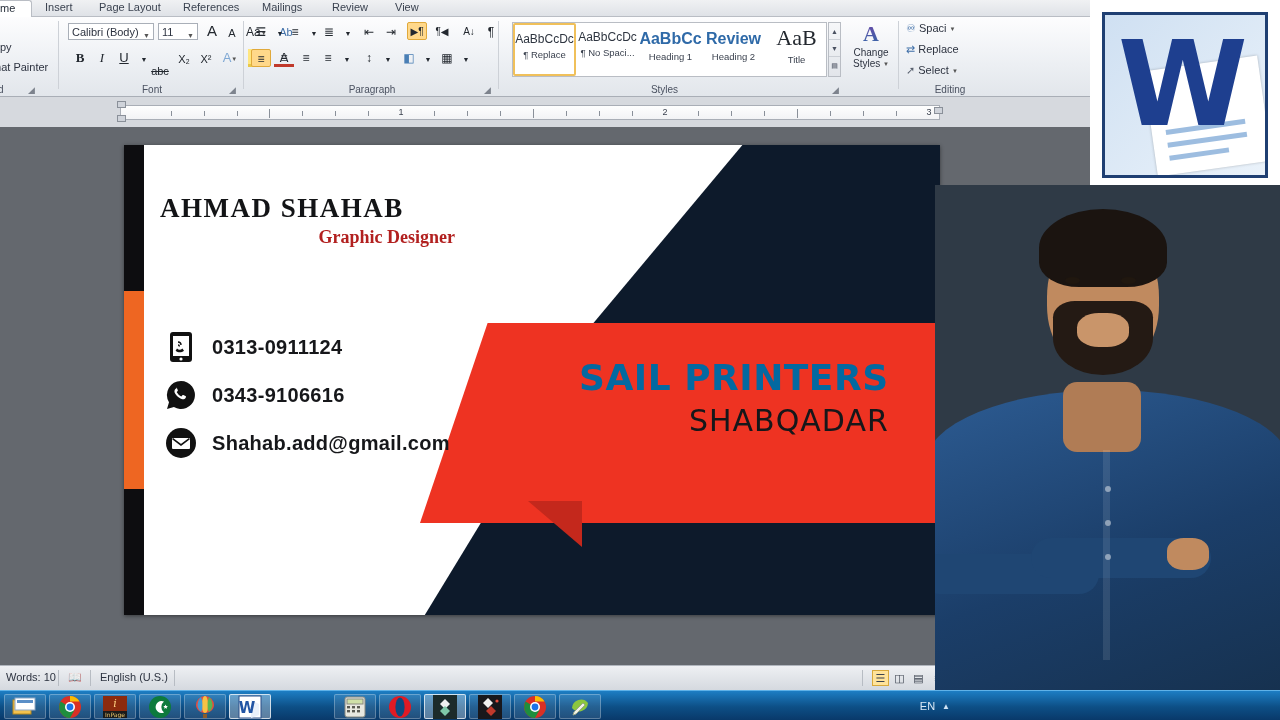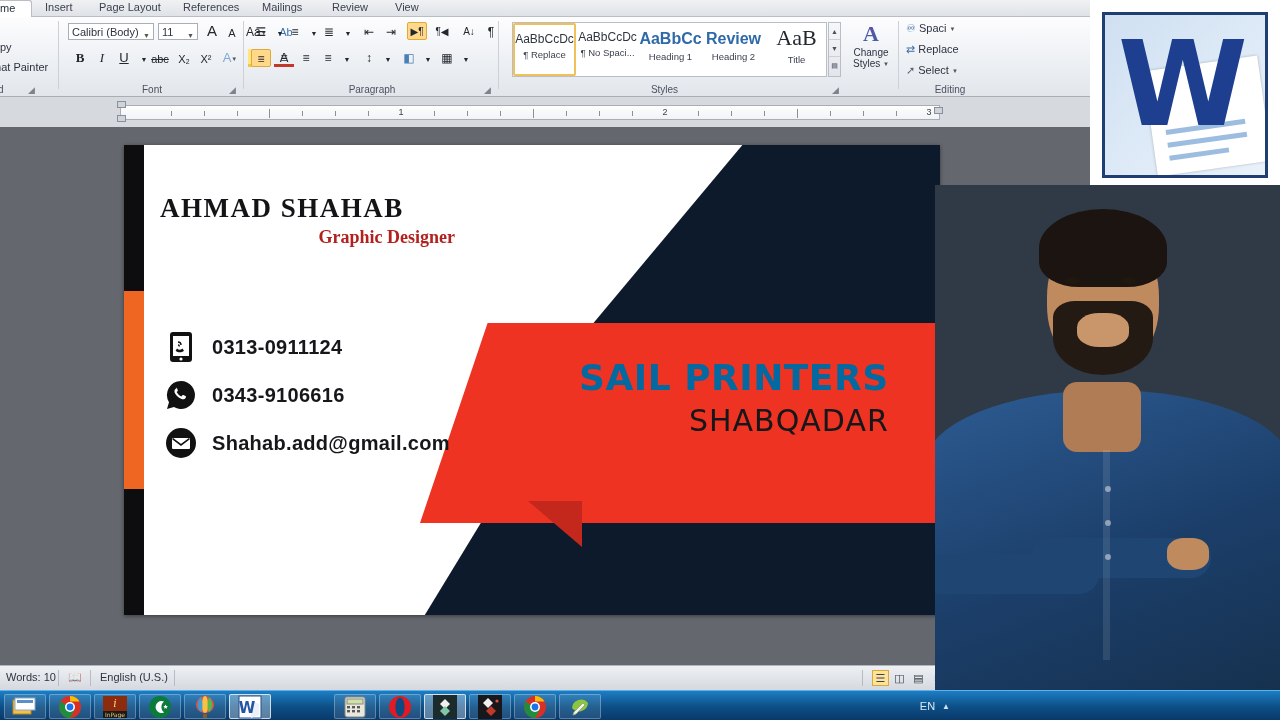--- a/index.html
+++ b/index.html
@@ -340,21 +340,21 @@
       </div>
       <div class="fbtn" style="left:140px;top:5px;font-size:15px;">A</div>
       <div class="fbtn" style="left:160px;top:7px;font-size:11px;">A</div>
       <div class="fbtn" style="left:184px;top:6px;font-size:12px;"><span>Aa</span><span class="tiny-caret">▼</span></div>
       <div class="fbtn" style="left:214px;top:6px;font-size:11px;color:#3f6fa8;">Ab</div>
 
       <div class="fbtn" style="left:8px;top:32px;"><b>B</b></div>
       <div class="fbtn" style="left:30px;top:32px;"><i>I</i></div>
       <div class="fbtn" style="left:52px;top:32px;text-decoration:underline;"><span>U</span></div>
       <div class="fbtn small" style="left:72px;top:34px;font-size:7px;">▼</div>
-      <div class="fbtn small" style="left:88px;top:33px;text-decoration:line-through;">abc</div>
+      <div class="fbtn small" style="left:88px;top:45px;text-decoration:line-through;">abc</div>
       <div class="fbtn small" style="left:112px;top:33px;">X₂</div>
       <div class="fbtn small" style="left:134px;top:33px;">X²</div>
       <div class="fbtn" style="left:158px;top:32px;color:#7fa8d4;"><span>A</span><span class="tiny-caret">▼</span></div>
       <div class="fbtn small" style="left:186px;top:32px;background:#ffe680;border-bottom:3px solid #e8c84a;">ab</div>
       <div class="fbtn" style="left:212px;top:32px;border-bottom:3px solid #c0392b;">A</div>
 
       <div class="group-label">Font</div>
       <div class="dlg-launcher" style="right:6px;">◢</div>
     </div>
     <div class="group-sep" style="left:243px;"></div>

